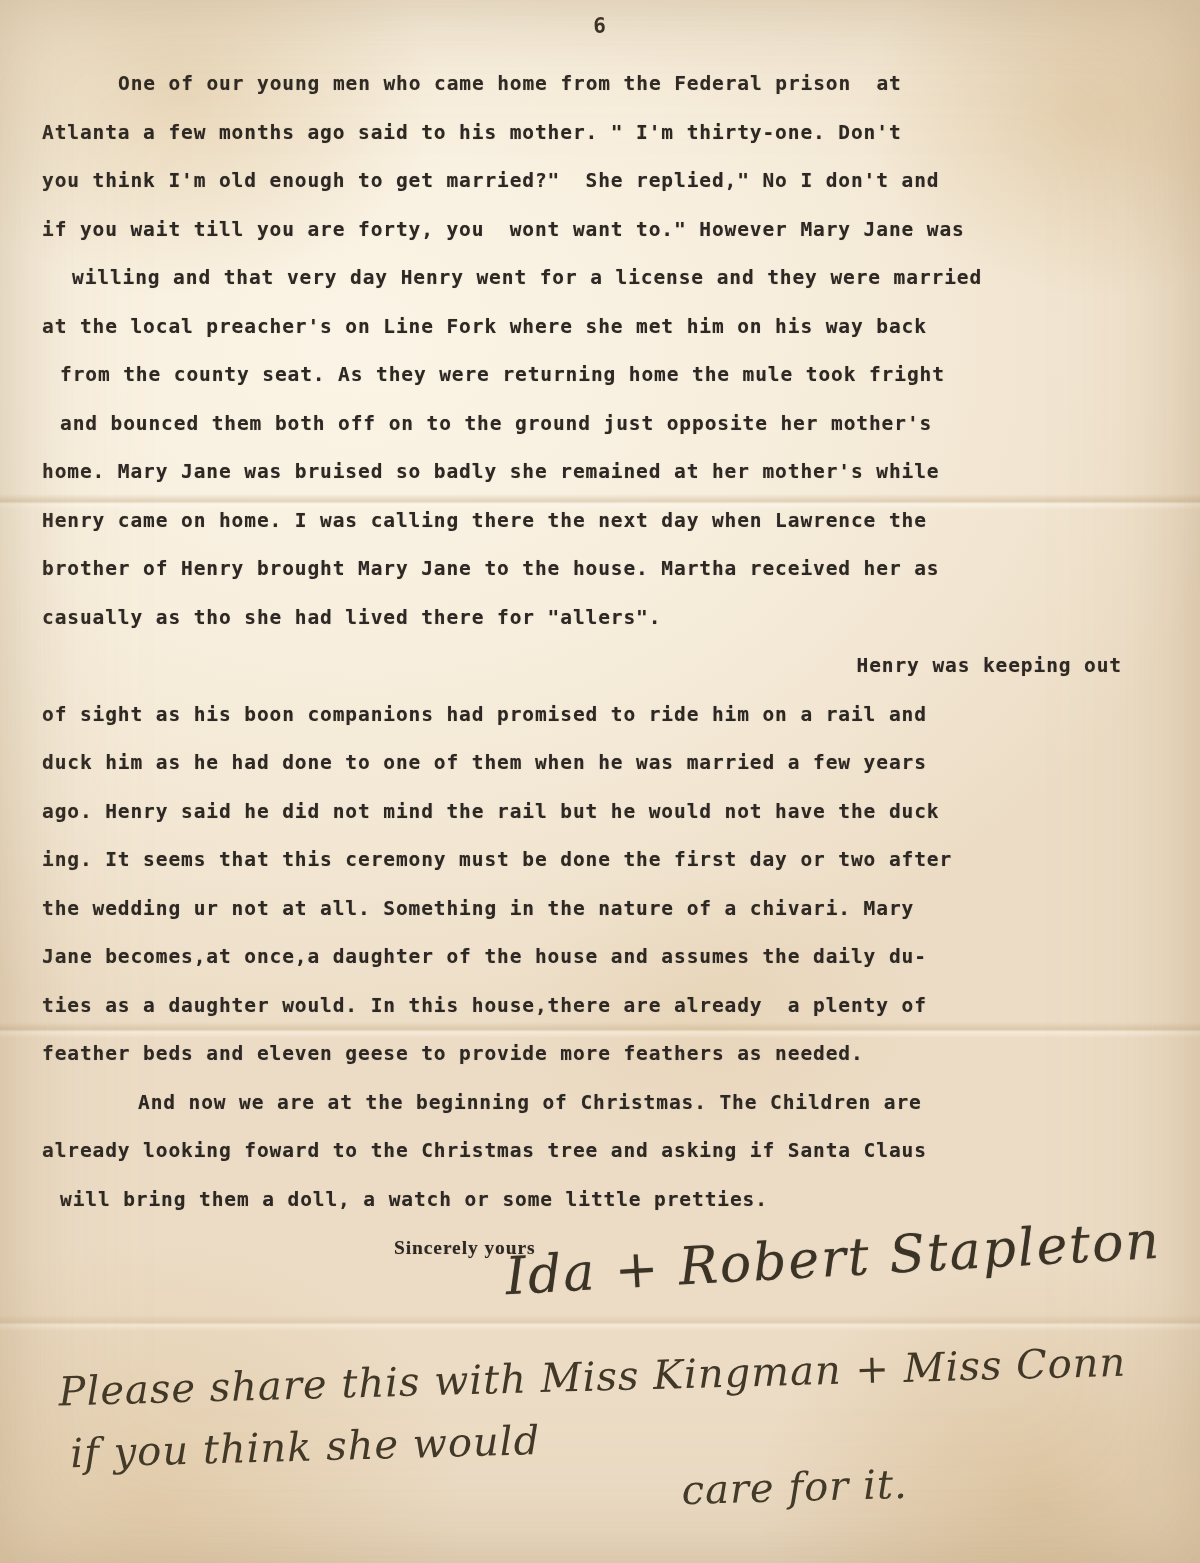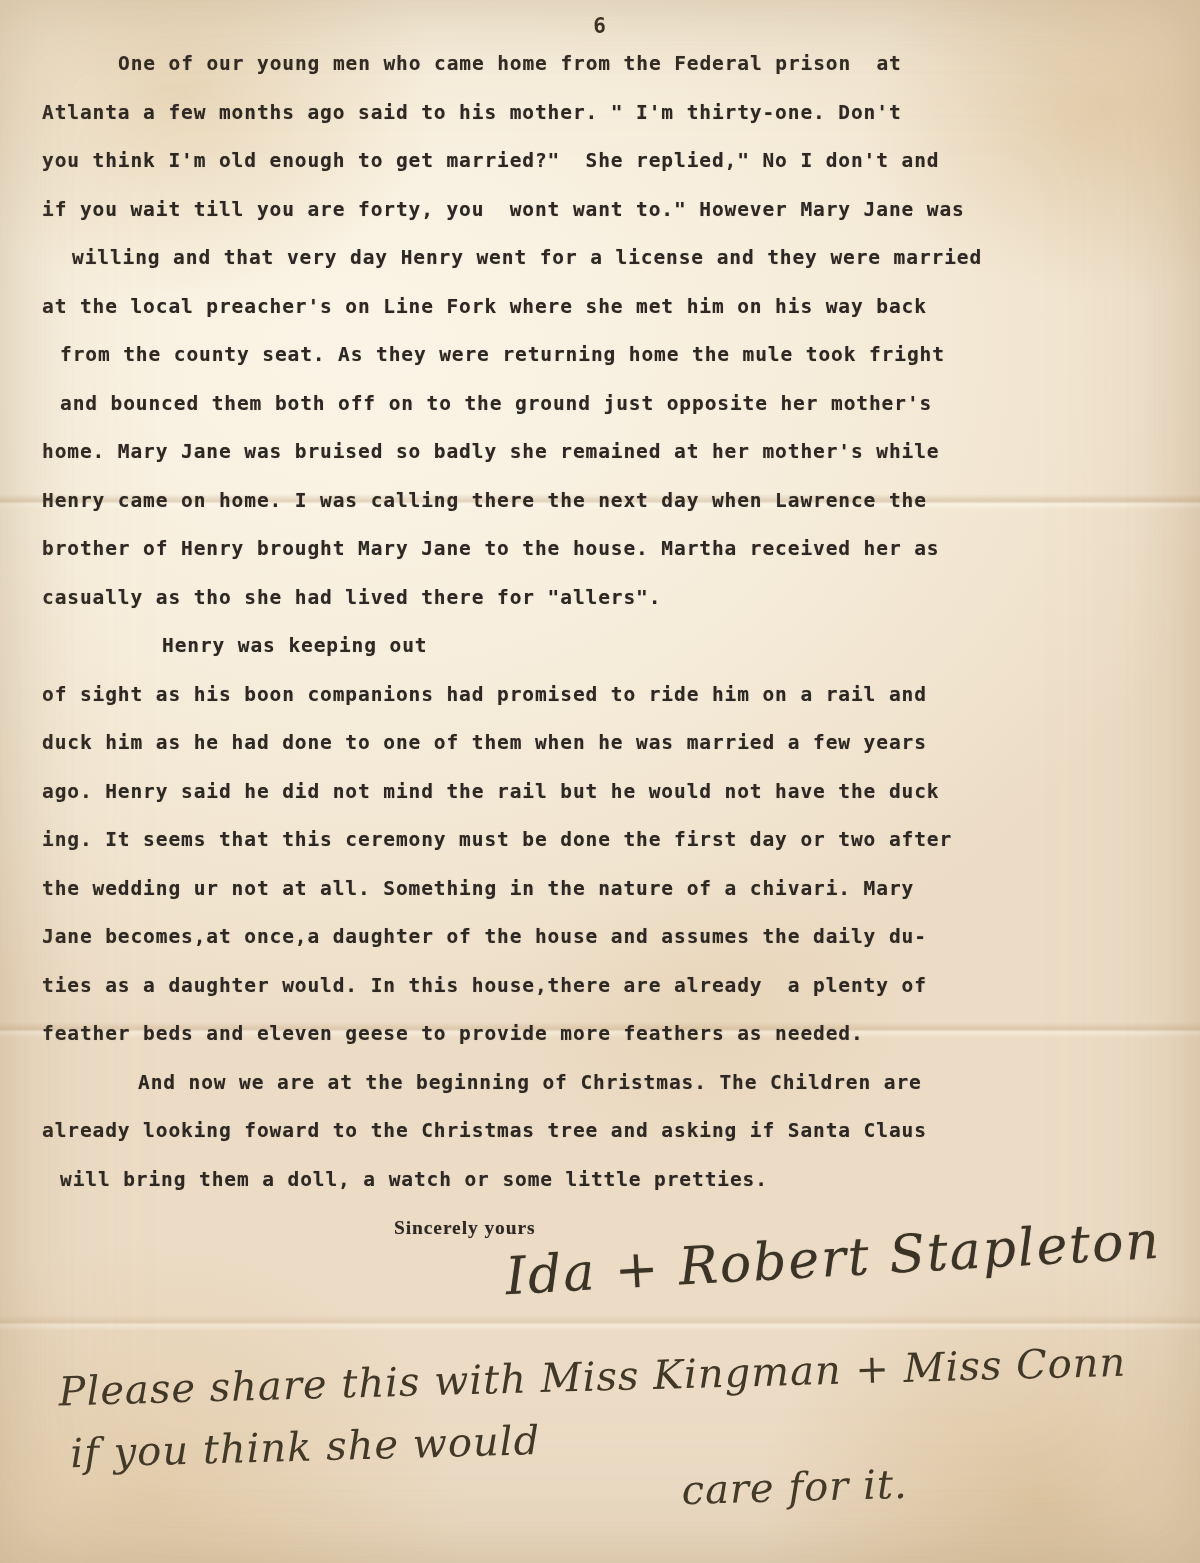--- a/index.html
+++ b/index.html
@@ -70,36 +70,36 @@
     top: 14px;
     text-align: center;
     font-size: 21px;
     font-weight: bold;
     letter-spacing: 1px;
     color: #2e2720;
   }
   .body-text {
     position: absolute;
     left: 42px;
-    top: 40px;
+    top: 60px;
     width: 1080px;
     font-size: 19.5px;
     font-weight: bold;
     line-height: 48.5px;
     letter-spacing: 0.9px;
     color: #2d2823;
     white-space: pre-wrap;
     text-shadow: 0 0 1px rgba(60,50,40,0.35);
   }
   .body-text .ln { display: block; white-space: pre; }
   .indent-1 { padding-left: 76px; }
   .indent-2 { padding-left: 30px; }
   .indent-3 { padding-left: 18px; }
   .indent-4 { padding-left: 96px; }
-  .indent-5 { padding-left: 120px; }
+  .indent-5 { padding-left: 120px; text-align: right; }
   .indent-sig { padding-left: 352px; font-family: Liberation Serif, serif; }
 
   
   .handwrite {
     position: absolute;
     font-family: "DejaVu Serif", "Liberation Serif", serif;
     font-style: italic;
     color: #3b3326;
   }
   .signature {

